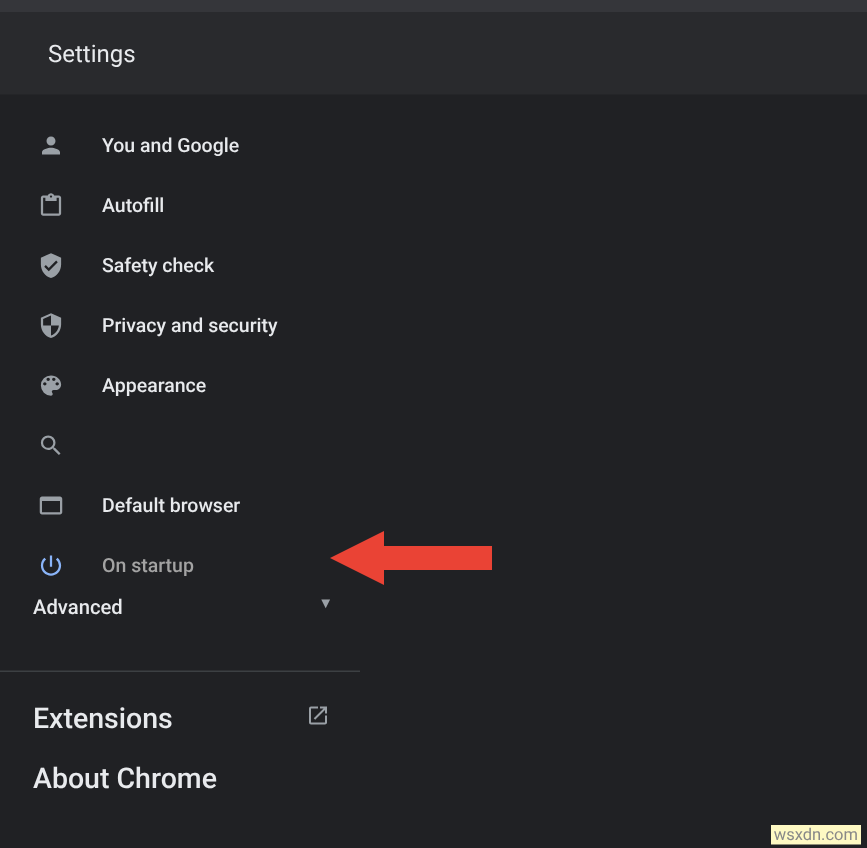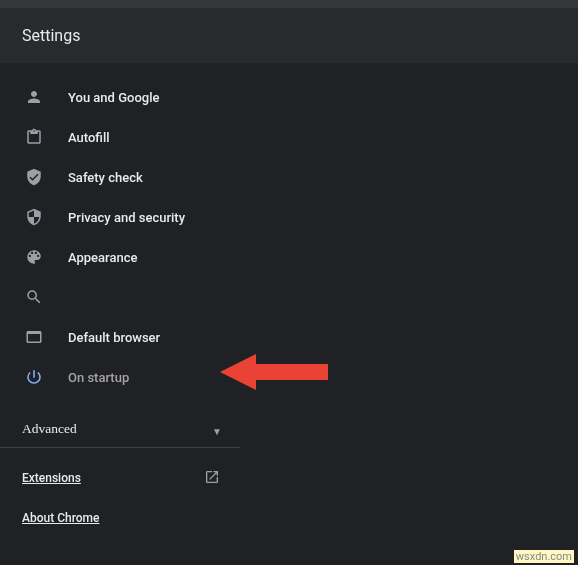--- a/index.html
+++ b/index.html
@@ -10,21 +10,21 @@
     font-family: Roboto, "Segoe UI", Arial, sans-serif;
     color: #e8eaed;
     overflow: hidden;
     position: relative;
   }
   .topbar {
     height: 8px;
     background: #35363a;
   }
   .header {
-    padding: 18px 22px;
+    padding: 18px 32px;
     font-size: 16px;
     font-weight: 400;
     color: #e8eaed;
     background: #292a2d;
   }
   .content {
     padding-top: 14px;
   }
   .nav-item {
     display: flex;
@@ -52,45 +52,44 @@
     font-size: 13px;
   }
   .divider {
     height: 1px;
     background: #3c4043;
     margin: 10px 0;
     width: 240px;
   }
   .adv-item {
     display: flex;
-    align-items: flex-end;
+    align-items: flex-start;
     height: 40px;
     padding: 0 18px 0 22px;
     cursor: pointer;
     justify-content: space-between;
     font-size: 14px;
     color: #e8eaed;
     width: 240px;
-    font-family: Liberation Serif, serif;
   }
   .adv-item .label { font-weight: 500; font-size: 13.5px; }
   .adv-item .chev { color: #9aa0a6; font-size: 10px; }
   .link-item {
     display: flex;
     align-items: center;
     height: 40px;
     padding: 0 18px 0 22px;
     cursor: pointer;
     justify-content: space-between;
     font-size: 14px;
     color: #e8eaed;
     width: 240px;
     font-weight: 500;
   }
-  .link-item .label { font-size: 12px; text-decoration: underline; }
+  .link-item .label { font-size: 19px; }
   .link-item .icon { color: #9aa0a6; width: 18px; height: 18px; }
   .arrow {
     position: absolute;
     left: 220px;
     top: 352px;
     pointer-events: none;
   }
   .watermark {
     position: absolute;
     right: 4px;

